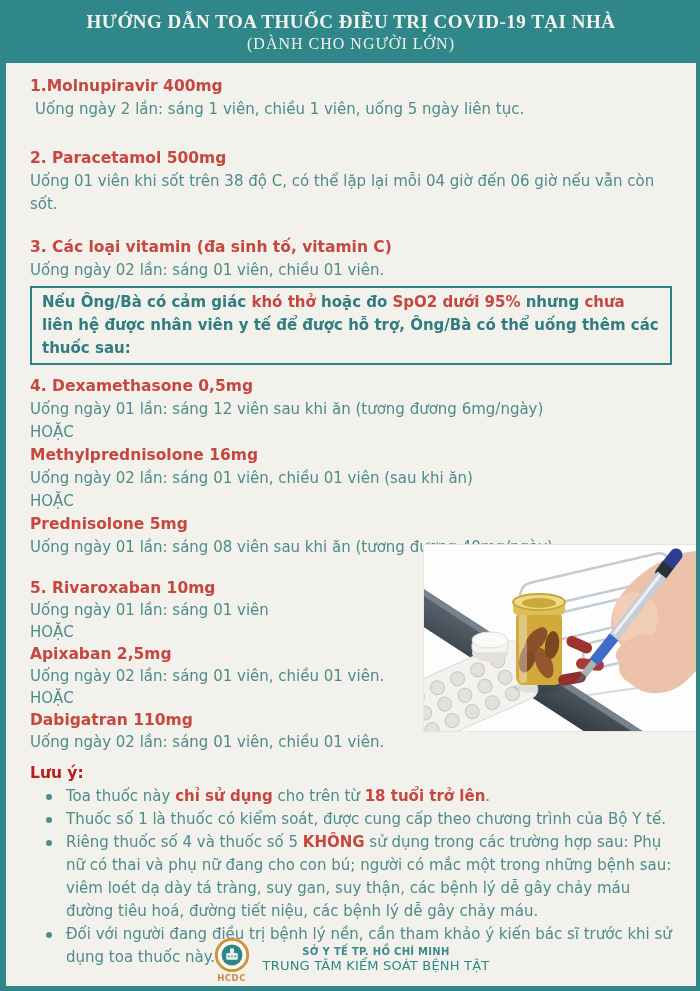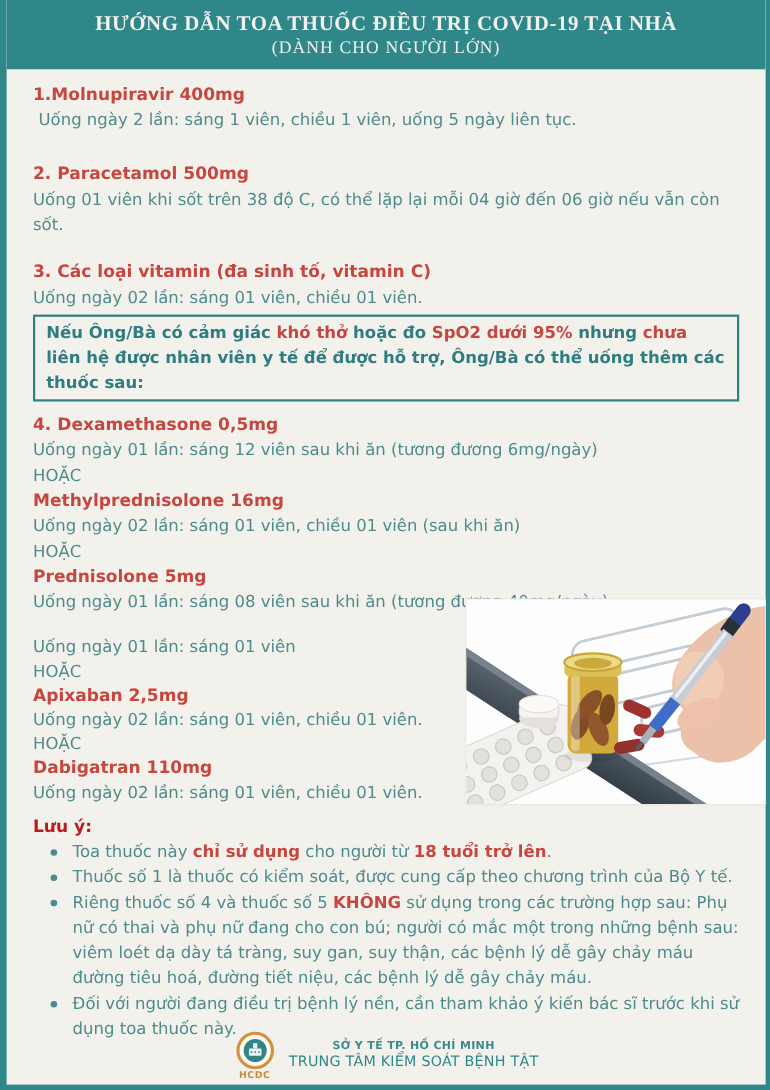--- a/index.html
+++ b/index.html
@@ -115,34 +115,35 @@
       <p>Uống ngày 01 lần: sáng 12 viên sau khi ăn (tương đương 6mg/ngày)</p>
       <p>HOẶC</p>
       <h2>Methylprednisolone 16mg</h2>
       <p>Uống ngày 02 lần: sáng 01 viên, chiều 01 viên (sau khi ăn)</p>
       <p>HOẶC</p>
       <h2>Prednisolone 5mg</h2>
       <p>Uống ngày 01 lần: sáng 08 viên sau khi ăn (tương đương 40mg/ngày)</p>
     </section>
 
     <section class="mt-s5 s5">
+      <h2>5. Rivaroxaban 10mg</h2>
       <p>Uống ngày 01 lần: sáng 01 viên</p>
       <p>HOẶC</p>
       <h2>Apixaban 2,5mg</h2>
       <p>Uống ngày 02 lần: sáng 01 viên, chiều 01 viên.</p>
       <p>HOẶC</p>
       <h2>Dabigatran 110mg</h2>
       <p>Uống ngày 02 lần: sáng 01 viên, chiều 01 viên.</p>
     </section>
 
     <section class="notes">
       <div class="notes-title">Lưu ý:</div>
       <ul class="bullets">
         <li>
-          <span class="blt"></span><span>Toa thuốc này </span><span class="red">chỉ sử dụng</span><span> cho người từ </span><span class="red">18 tuổi trở lên</span><span>.</span>
+          <span class="blt"></span><span>Toa thuốc này </span><span class="red">chỉ sử dụng</span><span> cho trên từ </span><span class="red">18 tuổi trở lên</span><span>.</span>
         </li>
         <li>
           <span class="blt"></span><span>Thuốc số 1 là thuốc có kiểm soát, được cung cấp theo chương trình của Bộ Y tế.</span>
         </li>
         <li>
           <span class="blt"></span><span>Riêng thuốc số 4 và thuốc số 5 </span><span class="red">KHÔNG</span><span> sử dụng trong các trường hợp sau: Phụ nữ có thai và phụ nữ đang cho con bú; người có mắc một trong những bệnh sau: viêm loét dạ dày tá tràng, suy gan, suy thận, các bệnh lý dễ gây chảy máu đường tiêu hoá, đường tiết niệu, các bệnh lý dễ gây chảy máu.</span>
         </li>
         <li>
           <span class="blt"></span><span>Đối với người đang điều trị bệnh lý nền, cần tham khảo ý kiến bác sĩ trước khi sử dụng toa thuốc này.</span>
         </li>

